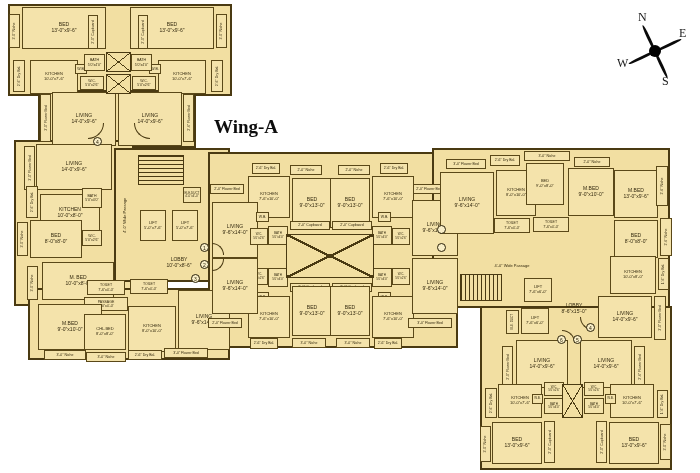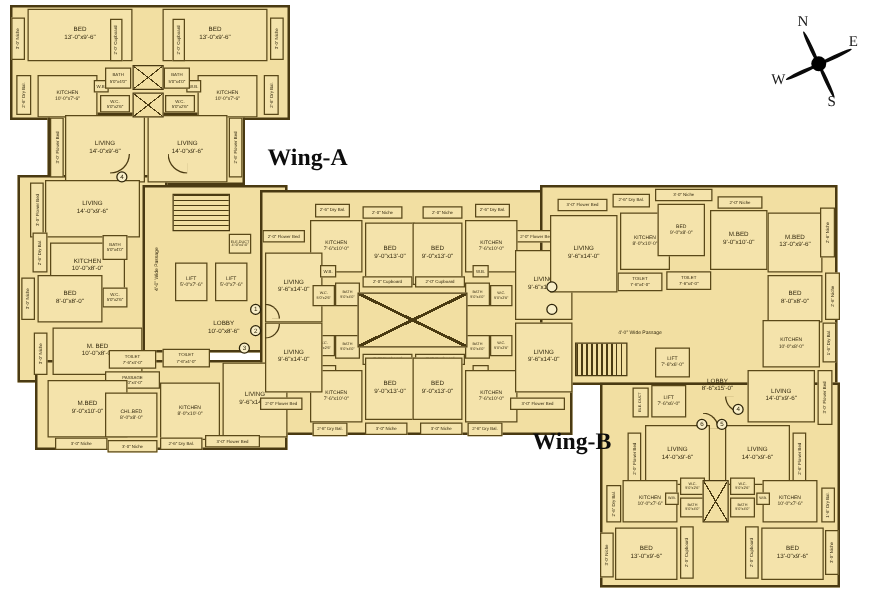--- a/index.html
+++ b/index.html
@@ -35,21 +35,20 @@
   .compass .dot{position:absolute;left:33px;top:33px;width:12px;height:12px;background:#000;border-radius:50%;}
   .compass .cl{position:absolute;font-family:"Liberation Serif",serif;font-size:12px;color:#1a1a1a;}
   .compass .cl.n{left:22px;top:-2px;} .compass .cl.e{left:63px;top:14px;}
   .compass .cl.s{left:46px;top:62px;} .compass .cl.w{left:1px;top:44px;}
 </style>
 </head>
 <body>
 
 <div id="plan">
   <div class="wing-title wa">Wing-A</div>
-  <div class="wing-title wb">Wing-B</div>
   <div class="compass">
     <div class="ray" style="transform:rotate(-115deg);"></div>
     <div class="ray" style="transform:rotate(-25deg);"></div>
     <div class="ray" style="transform:rotate(65deg);"></div>
     <div class="ray" style="transform:rotate(155deg);"></div>
     <div class="dot"></div>
     <span class="cl n">N</span>
     <span class="cl e">E</span>
     <span class="cl s">S</span>
     <span class="cl w">W</span>

